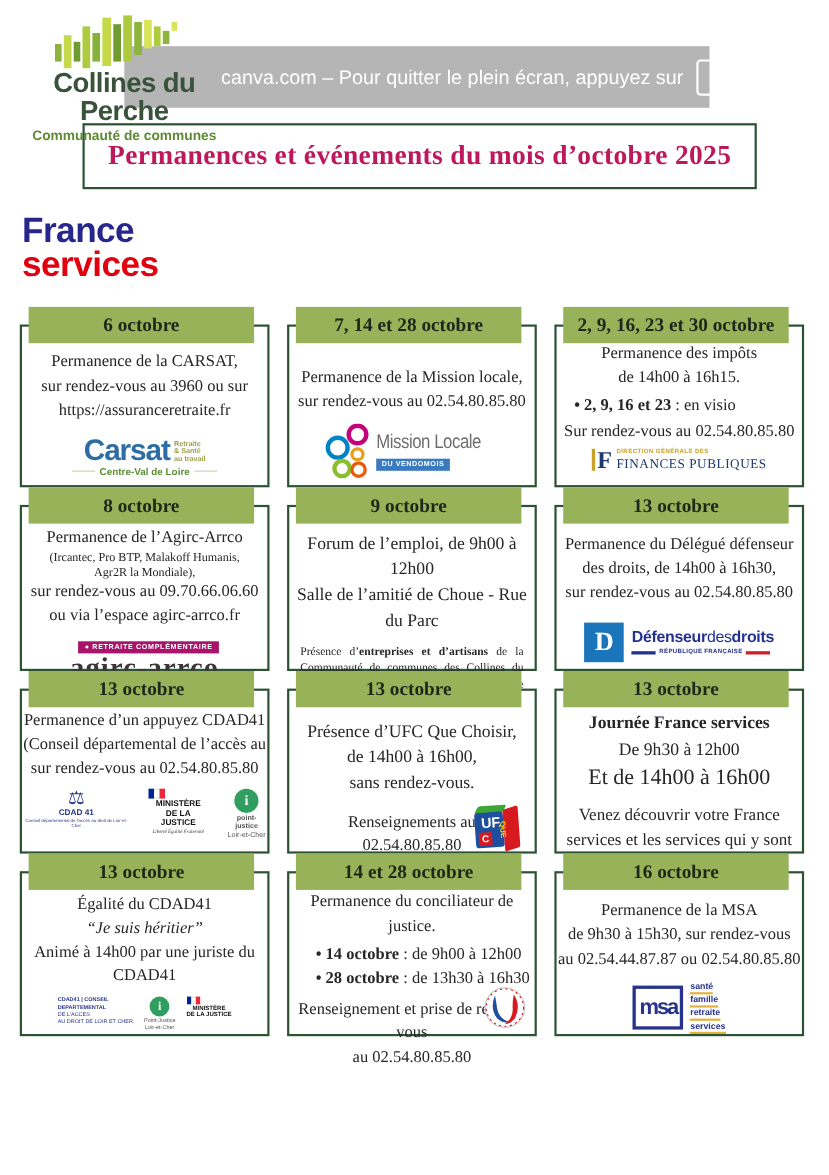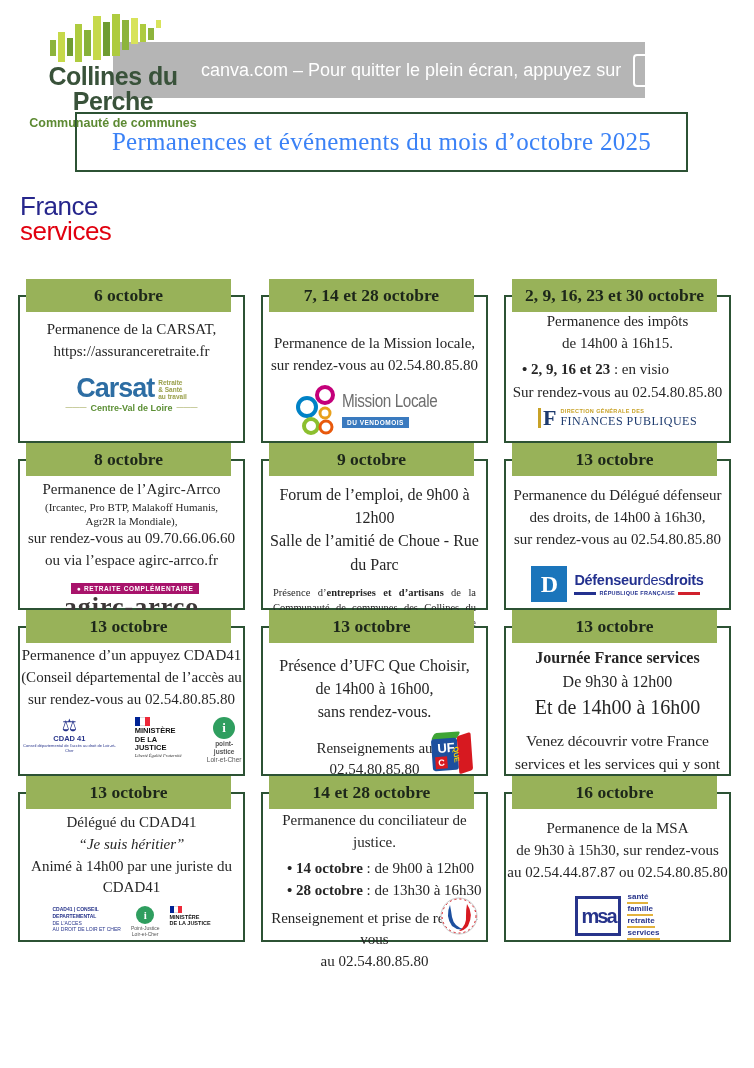--- a/index.html
+++ b/index.html
@@ -14,24 +14,24 @@
 
   
   .org-logo { position:absolute; left:8px; top:12px; z-index:2; width:210px; text-align:center; }
   .org-logo .bars { margin-left:40px; display:block; }
   .org-name { font-family:"Liberation Sans",sans-serif; font-weight:bold; font-size:25px; color:#39523a; letter-spacing:-0.5px; line-height:1; }
   .org-sub { font-family:"Liberation Sans",sans-serif; font-weight:bold; font-size:12.5px; color:#5d8a33; margin-top:2px; }
 
   
   .title-box { position:absolute; left:75px; top:112px; width:613px; height:60px; border:2px solid #2c5234;
     display:flex; align-items:center; justify-content:center; }
-  .title-box span { font-size:25px; font-weight:normal; color:#3b82f6; letter-spacing:0.3px; }
-
-  
-  .fs-logo { position:absolute; left:20px; top:194px; font-family:"Liberation Sans",sans-serif; font-weight:normal; font-size:26px; line-height:0.98; letter-spacing:-0.5px; }
+  .title-box span { font-size:25px; font-weight:bold; color:#be185d; letter-spacing:0.3px; }
+
+  
+  .fs-logo { position:absolute; left:20px; top:194px; font-family:"Liberation Sans",sans-serif; font-weight:bold; font-size:32px; line-height:0.98; letter-spacing:-0.5px; }
   .fs-logo .l1 { color:#26268c; }
   .fs-logo .l2 { color:#e1000f; }
 
   
   .grid { position:absolute; left:18px; top:295px; width:719px; display:grid;
     grid-template-columns:repeat(3,227px); column-gap:19px;
     grid-template-rows:148px 151px 150px 150px; row-gap:50px;gap:16px; }
   .card { position:relative; border:2px solid #2c5234; background:#fff; }
   .card-head { position:absolute; top:-18px; left:6px; right:12px; height:33px; background:#98b259;
     display:flex; align-items:center; justify-content:center; z-index:3; }
@@ -85,21 +85,21 @@
   .ddd-sub span.txt { font-family:"Liberation Sans",sans-serif; font-size:5.5px; font-weight:bold; color:#23318f; letter-spacing:0.3px; }
   .ddd-sub .lb { width:22px; height:3px; background:#23318f; }
   .ddd-sub .lr { width:22px; height:3px; background:#d0202c; }
 
   
   .logo-row { display:flex; justify-content:center; align-items:flex-start; gap:16px; margin-top:7px; }
   .cdad { text-align:center; }
   .cdad .scales { font-size:17px; color:#27348b; line-height:1; }
   .cdad .nm { font-family:"Liberation Sans",sans-serif; font-size:7.5px; font-weight:bold; color:#27348b; }
   .cdad .tiny { font-family:"Liberation Sans",sans-serif; font-size:4px; color:#27348b; }
-  .ministry { text-align:left; }
+  .ministry { text-align:center; }
   .flag { display:flex; width:15px; height:9px; margin-bottom:1px; }
   .flag i { flex:1; } .flag .fb { background:#002395; } .flag .fw { background:#fff; border-top:1px solid #ddd; border-bottom:1px solid #ddd; } .flag .fr { background:#ed2939; }
   .ministry .nm { font-family:"Liberation Sans",sans-serif; font-size:7.5px; font-weight:bold; color:#111; line-height:1.1; }
   .ministry .tiny { font-size:4.5px; font-style:italic; color:#333; line-height:1.2; margin-top:1px; }
   .pjustice { text-align:center; }
   .pj-circle { width:22px; height:22px; border-radius:50%; background:#2f9e5f; color:#fff; font-weight:bold; font-size:13px; display:flex; align-items:center; justify-content:center; margin:0 auto 1px; }
   .pjustice .nm { font-family:"Liberation Sans",sans-serif; font-size:6.5px; font-weight:bold; color:#555; line-height:1.2; }
   .pjustice .sub { font-family:"Liberation Sans",sans-serif; font-size:6.5px; color:#555; }
   .cdad-block { text-align:left; font-family:"Liberation Sans",sans-serif; font-size:5px; color:#27348b; line-height:1.35; }
   .cdad-block .b { font-weight:bold; }
@@ -167,20 +167,21 @@
 </div>
 
 <div class="grid">
 
   <div class="card">
     <div class="card-head">
         <span>6 octobre</span>
       </div>
     <div class="card-body" style="padding-top:22px;">
       <div class="ln">Permanence de la CARSAT,</div>
+      <div class="ln">sur rendez-vous au 3960 ou sur</div>
       <div class="ln">https://assuranceretraite.fr</div>
       <div class="carsat">
         <span class="carsat-name">Carsat</span>
         <span class="carsat-tag">
           <div>Retraite</div>
           <div>&amp; Santé</div>
           <div>au travail</div>
         </span>
       </div>
       <div class="carsat-region">Centre-Val de Loire</div>
@@ -351,21 +352,21 @@
       <div class="ln" style="font-size:20px;">Et de 14h00 à 16h00</div>
       <div class="para-lg">Venez découvrir votre France services et les services qui y sont proposés, en présence de nombreux partenaires.</div>
     </div>
   </div>
 
   <div class="card">
     <div class="card-head">
         <span>13 octobre</span>
       </div>
     <div class="card-body" style="padding-top:18px;">
-      <div class="ln">Délégué du CDAD41</div>
+      <div class="ln">Égalité du CDAD41</div>
       <div class="ln q">“Je suis héritier”</div>
       <div class="ln">Animé à 14h00 par une juriste du</div>
       <div class="ln">CDAD41</div>
       <div class="logo-row" style="gap:10px;">
         <div class="cdad-block">
           <div class="b">CDAD41 | CONSEIL</div>
           <div class="b">DEPARTEMENTAL</div>
           <div>DE L'ACCES</div>
           <div>AU DROIT DE LOIR ET CHER</div>
         </div>

